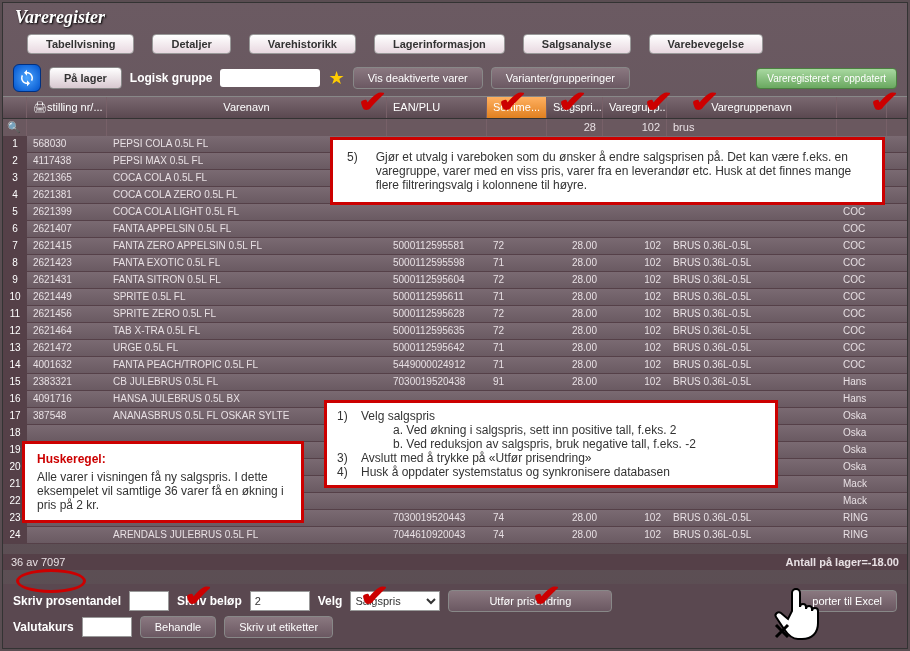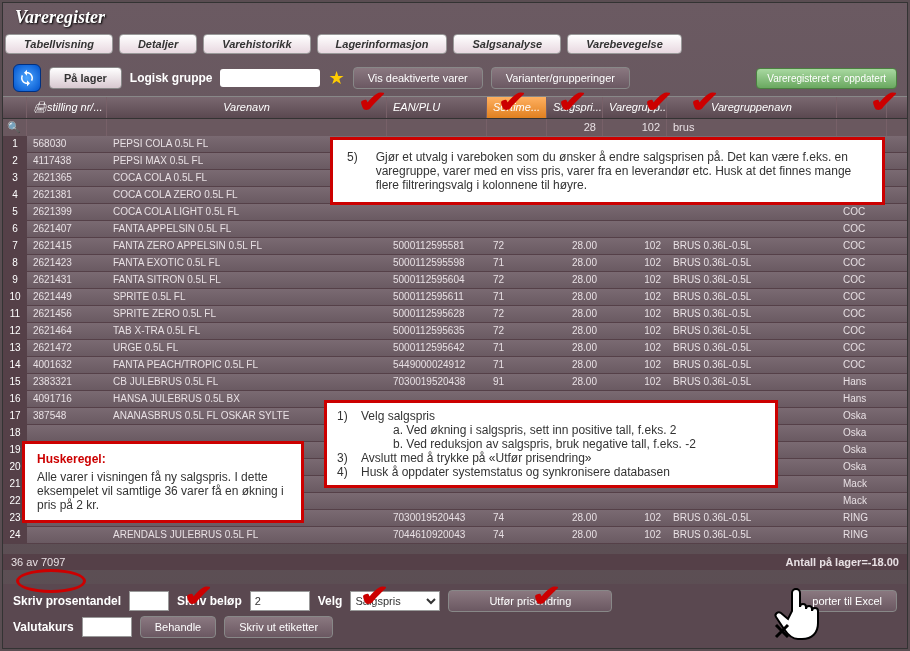--- a/index.html
+++ b/index.html
@@ -1,32 +1,32 @@
 <!DOCTYPE html>
 <html><head>
 <meta charset="utf-8">
 <style>
   * { box-sizing: border-box; margin: 0; padding: 0; }
   body { font-family: Arial, sans-serif; background: #5a4d52; width: 910px; height: 651px; overflow: hidden; position: relative; font-size: 11px; color: #e8e0e4; }
   .window { width: 906px; height: 647px; margin: 2px; border: 1px solid #333; background: linear-gradient(#6b5a62, #5a4d52); position: relative; }
   .title { font-family: Georgia, serif; font-style: italic; font-weight: bold; font-size: 18px; color: #fff; padding: 4px 12px; text-shadow: 1px 1px 2px #000; }
-  .tabbar { display: flex; gap: 6px; padding: 2px 2px 6px; font-style: italic; }
+  .tabbar { display: flex; gap: 18px; padding: 2px 24px 6px; }
   .tab { background: linear-gradient(#fff,#e8d8e0); color: #333; border: 1px solid #999; border-radius: 4px; padding: 3px 18px; font-size: 11px; font-weight: bold; cursor: pointer; }
   .toolbar { display: flex; align-items: center; gap: 8px; padding: 4px 10px; }
   .refresh-btn { width: 28px; height: 28px; background: radial-gradient(circle,#4da6ff,#0052cc); border-radius: 6px; border: 1px solid #003080; display:flex;align-items:center;justify-content:center; cursor:pointer; }
   .refresh-btn svg { width:18px; height:18px; fill:#fff; }
   .gbtn { background: linear-gradient(#8a7880,#6b5862); border:1px solid #888; border-radius:4px; color:#fff; padding:4px 14px; font-size:11px; cursor:pointer; }
   .gbtn.active { background: linear-gradient(#fff,#d8c8d0); color:#333; font-weight:bold; }
   .label { color:#fff; font-weight:bold; font-size:12px; }
   .dd { background:#fff; border-radius:3px; width:100px; height:18px; display:inline-block; }
   .star { color:#ffcc00; font-size:18px; }
   .right { margin-left:auto; }
   .greenbtn { background: linear-gradient(#a8d8a0,#6aa860); border:1px solid #4a8040; border-radius:4px; color:#fff; padding:4px 10px; font-size:10px; cursor:pointer; }
   .header-row { display:flex; background: linear-gradient(#7a6870,#5a4850); font-size:11px; color:#fff; border-top:1px solid #888; border-bottom:1px solid #333; }
-  .header-row > div { padding:4px 6px; border-right:1px solid #776068; overflow:hidden; white-space:nowrap;font-style:italic; }
+  .header-row > div { padding:4px 6px; border-right:1px solid #776068; overflow:hidden; white-space:nowrap; }
   .filter-row { display:flex; background:#6a585f; font-size:11px; }
   .filter-row > div { padding:2px 6px; border-right:1px solid #776068; overflow:hidden; }
   .sorted { background: linear-gradient(#ffb060,#e08020); }
   .col-n { width:24px; }
   .col-best { width:80px; }
   .col-varenavn { width:280px; }
   .col-ean { width:100px; }
   .col-sort { width:60px; }
   .col-salgs { width:56px; text-align:right; }
   .col-vgr { width:64px; text-align:right; }

